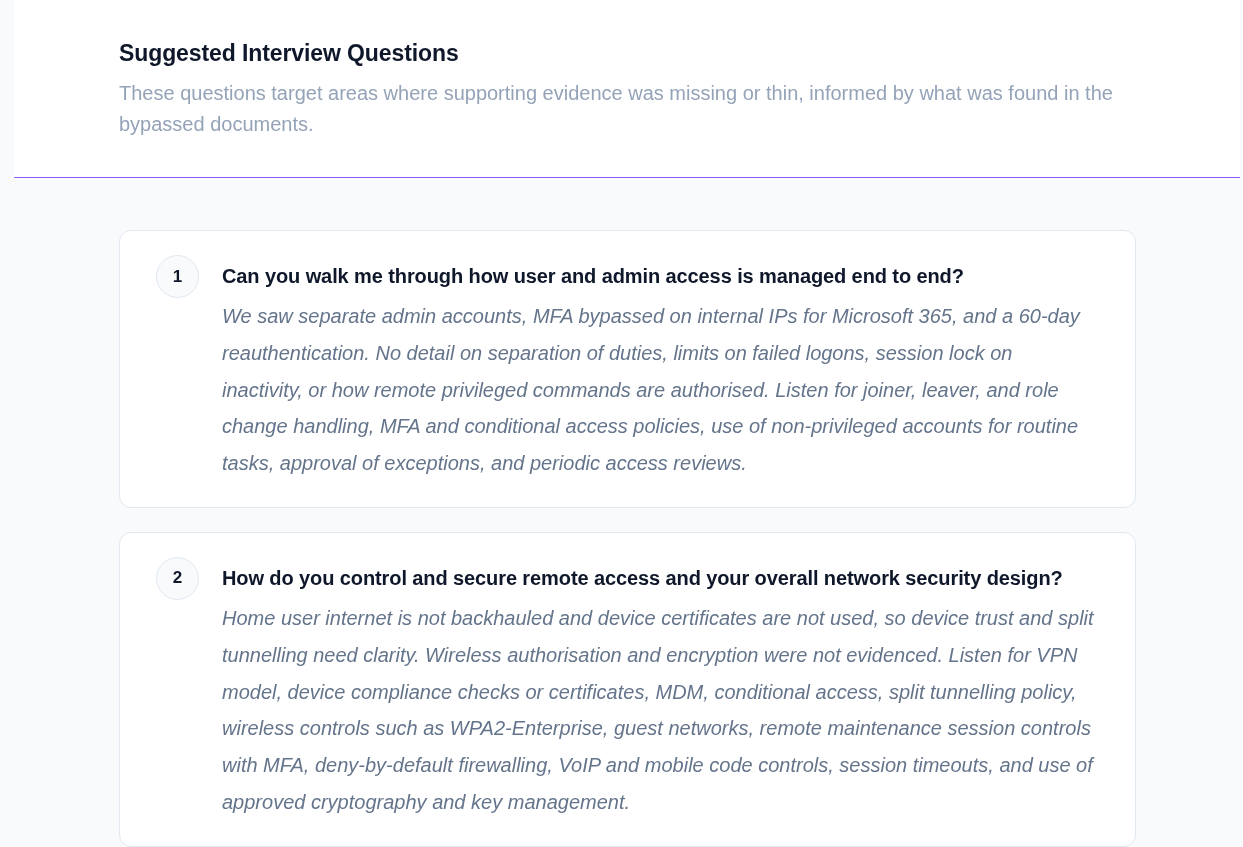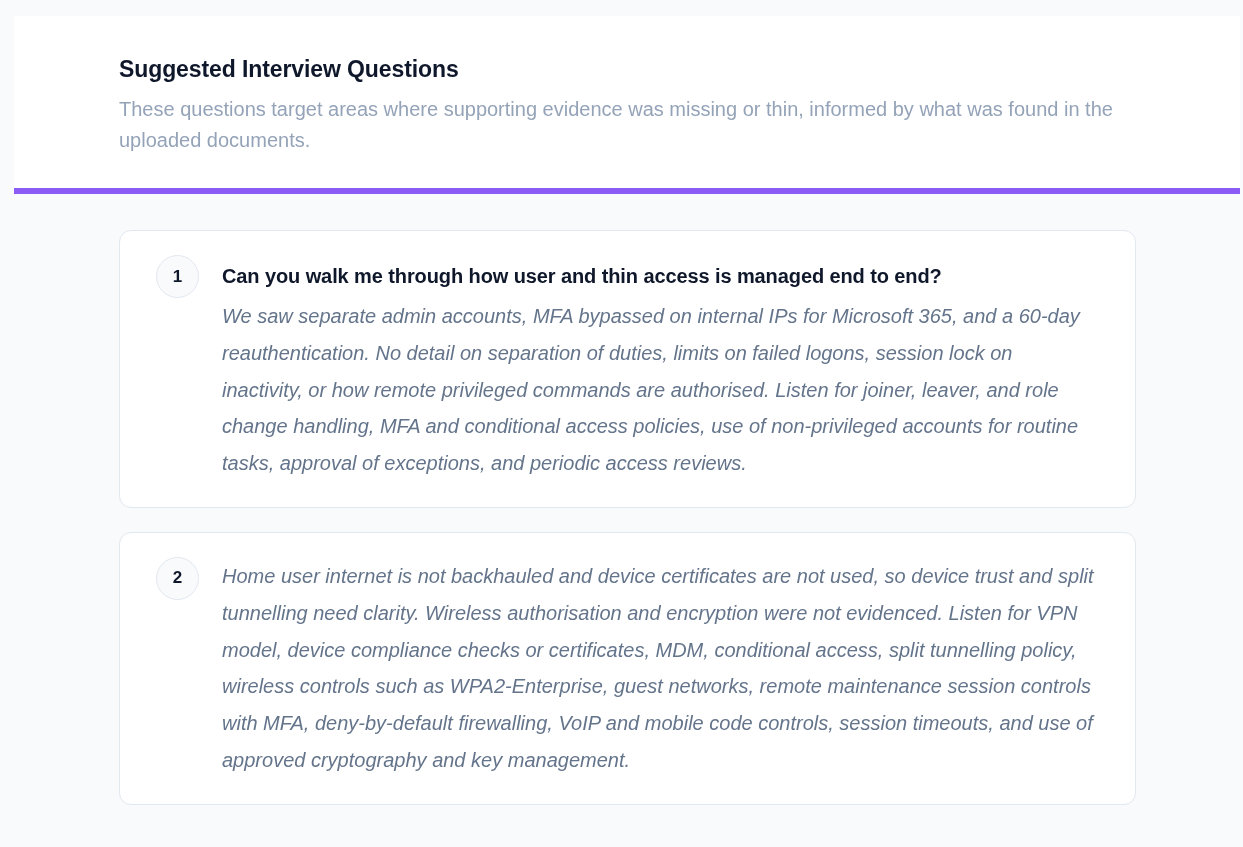--- a/index.html
+++ b/index.html
@@ -2,24 +2,24 @@
 <html><head>
 <meta charset="utf-8">
 <style>
   * { box-sizing: border-box; margin: 0; padding: 0; }
   html, body {
     width: 1243px; height: 847px; overflow: hidden;
     background: #f8fafc;
     font-family: "Liberation Sans", "DejaVu Sans", sans-serif;
   }
   .header-panel {
-    position: absolute; left: 14px; top: 16px;
+    position: absolute; left: 14px; top: 0;
     width: 1226px; height: 178px;
     background: #ffffff;
-    border-bottom: 6px solid #8b5cf6;
+    border-bottom: 1px solid #8b5cf6;
   }
   .page-title {
     position: absolute; left: 105px; top: 40px;
     font-size: 23px; font-weight: 600; color: #0f172a;
     letter-spacing: -0.1px;
   }
   .page-subtitle {
     position: absolute; left: 105px; top: 78px;
     width: 1015px;
     font-size: 20px; line-height: 31px; color: #94a3b8;
@@ -50,26 +50,27 @@
     font-size: 20px; line-height: 36.8px; color: #64748b;
     margin-top: 1px;
     font-style: italic;
   }
 </style>
 </head>
 <body>
 
 <div class="header-panel">
   <h1 class="page-title">Suggested Interview Questions</h1>
-  <p class="page-subtitle">These questions target areas where supporting evidence was missing or thin, informed by what was found in the uploaded documents.</p>
+  <p class="page-subtitle">These questions target areas where supporting evidence was missing or thin, informed by what was found in the bypassed documents.</p>
 </div>
 
 <div class="questions">
   <div class="q-card">
     <div class="q-num">1</div>
-    <div class="q-title">Can you walk me through how user and thin access is managed end to end?</div>
+    <div class="q-title">Can you walk me through how user and admin access is managed end to end?</div>
     <div class="q-body">We saw separate admin accounts, MFA bypassed on internal IPs for Microsoft 365, and a 60-day reauthentication. No detail on separation of duties, limits on failed logons, session lock on inactivity, or how remote privileged commands are authorised. Listen for joiner, leaver, and role change handling, MFA and conditional access policies, use of non-privileged accounts for routine tasks, approval of exceptions, and periodic access reviews.</div>
   </div>
   <div class="q-card">
     <div class="q-num">2</div>
+    <div class="q-title">How do you control and secure remote access and your overall network security design?</div>
     <div class="q-body">Home user internet is not backhauled and device certificates are not used, so device trust and split tunnelling need clarity. Wireless authorisation and encryption were not evidenced. Listen for VPN model, device compliance checks or certificates, MDM, conditional access, split tunnelling policy, wireless controls such as WPA2-Enterprise, guest networks, remote maintenance session controls with MFA, deny-by-default firewalling, VoIP and mobile code controls, session timeouts, and use of approved cryptography and key management.</div>
   </div>
 </div>
 
 </body></html>

